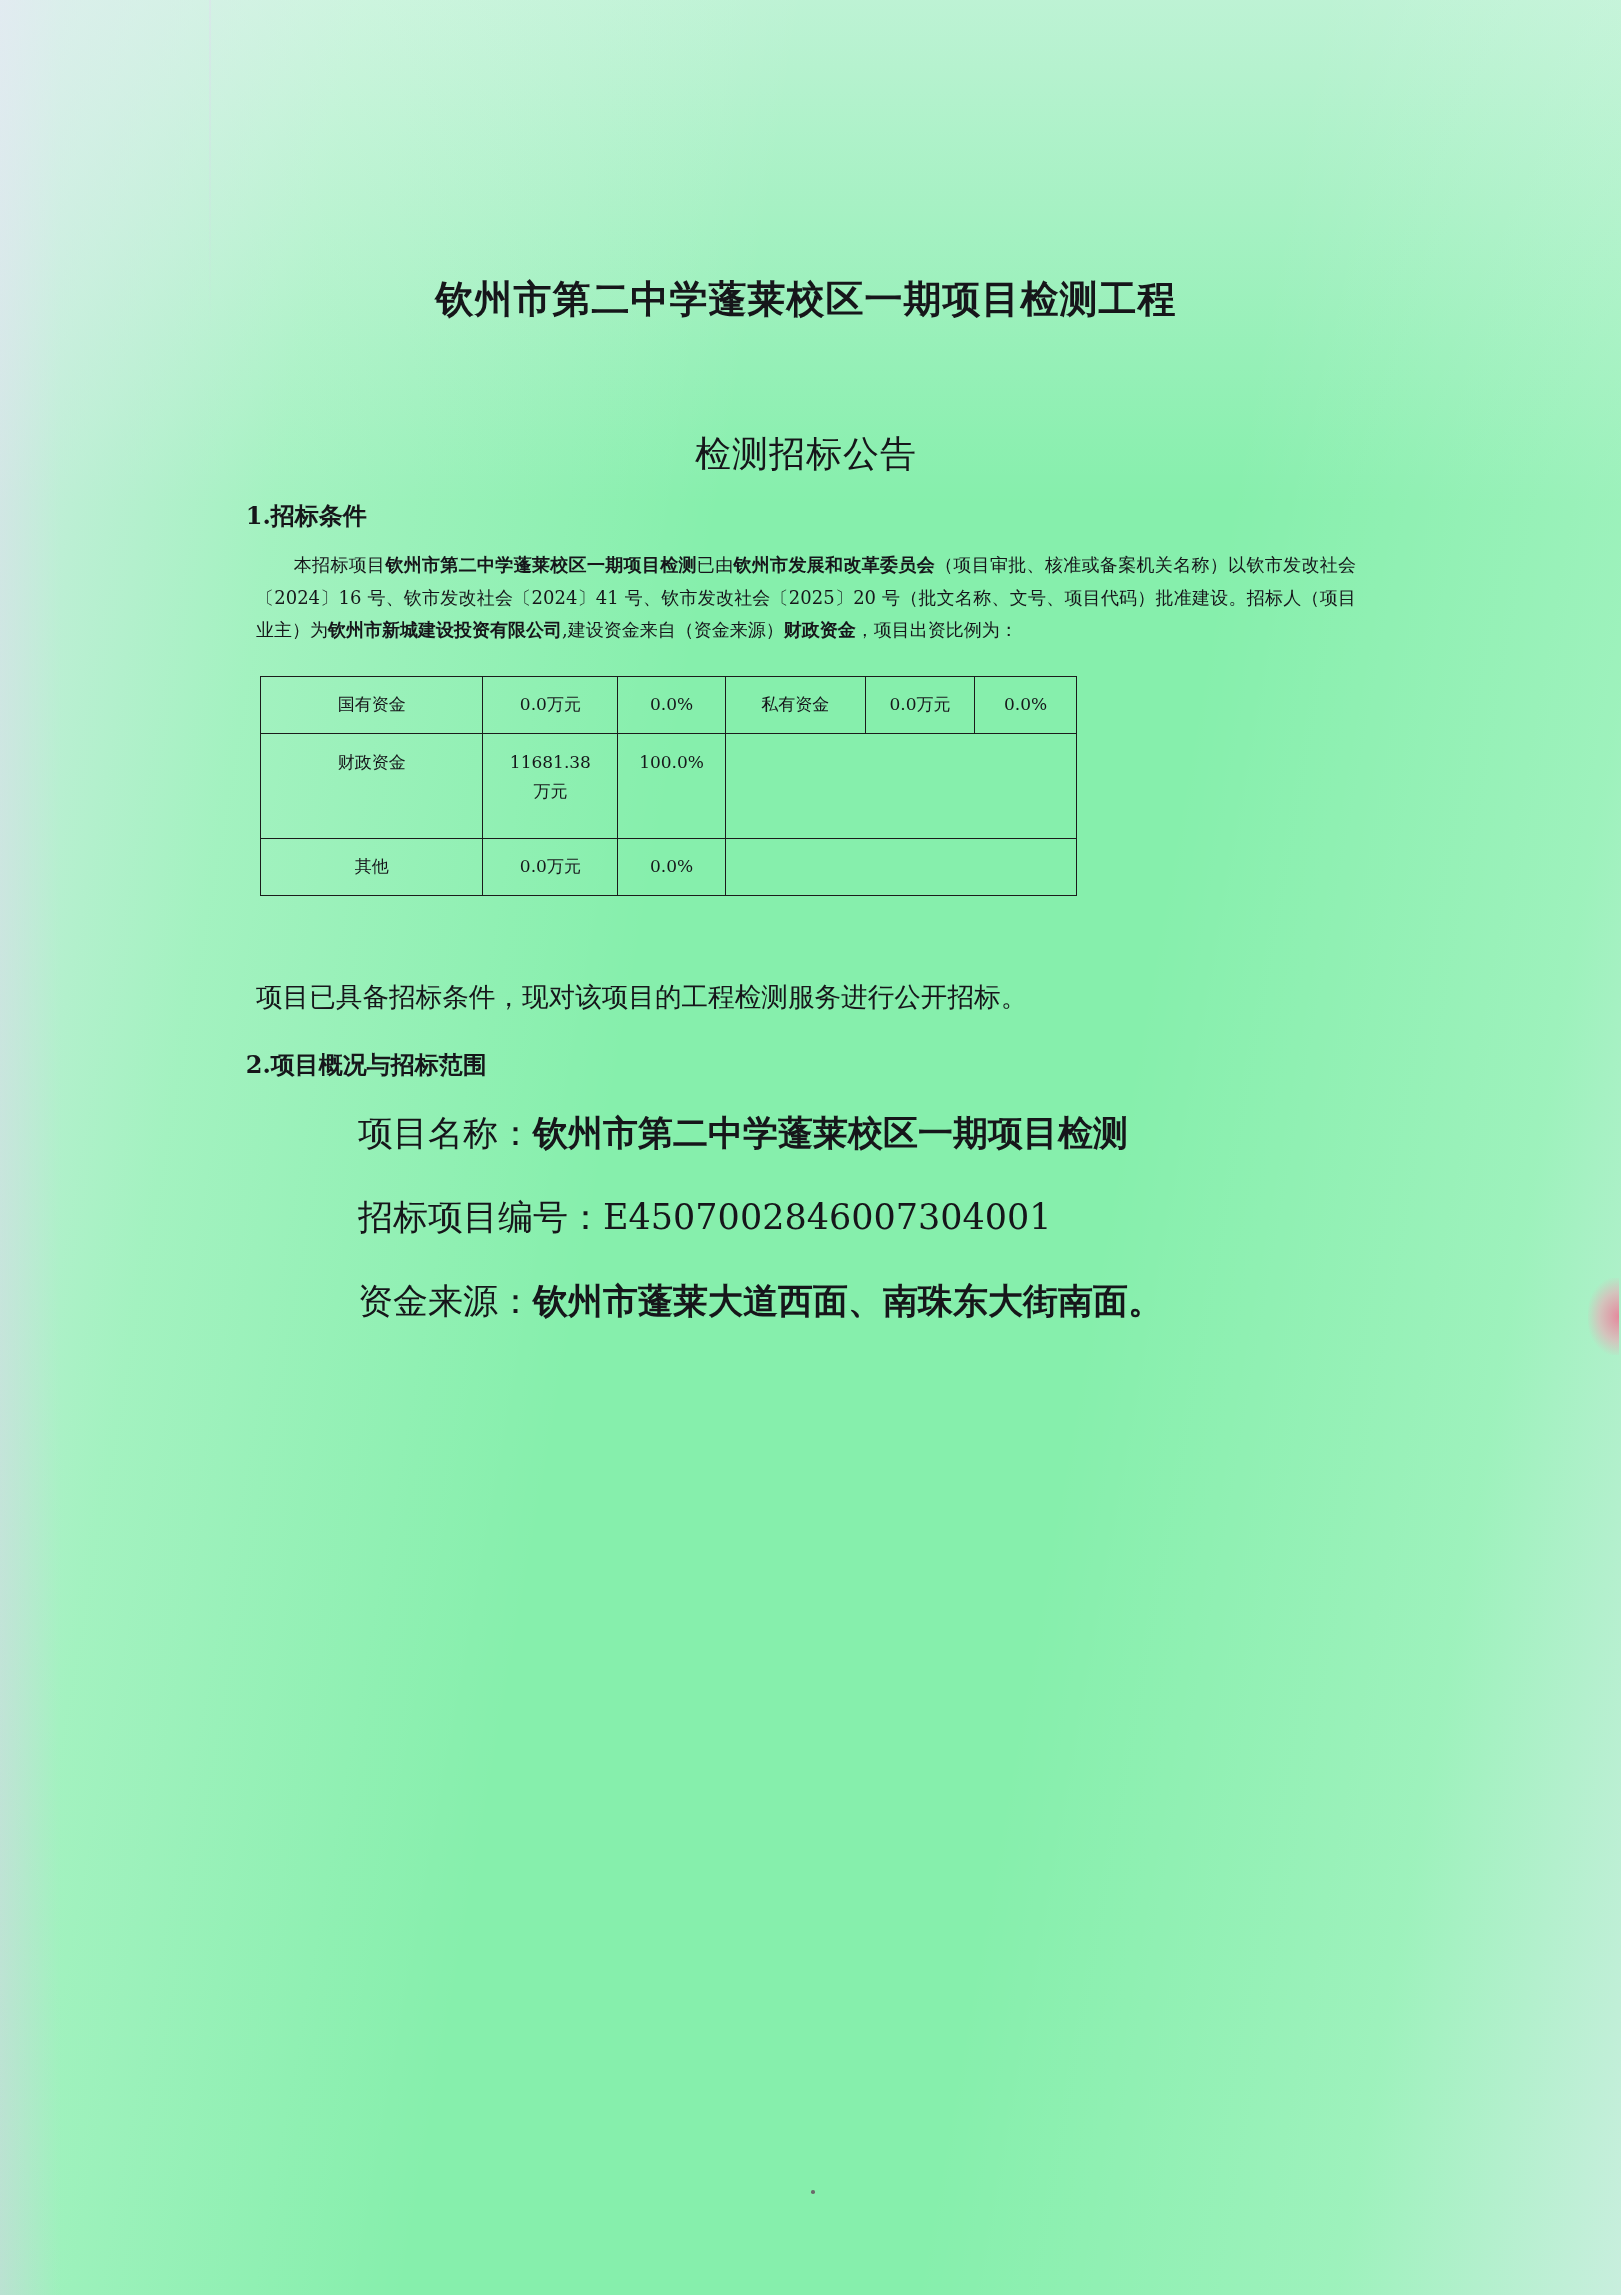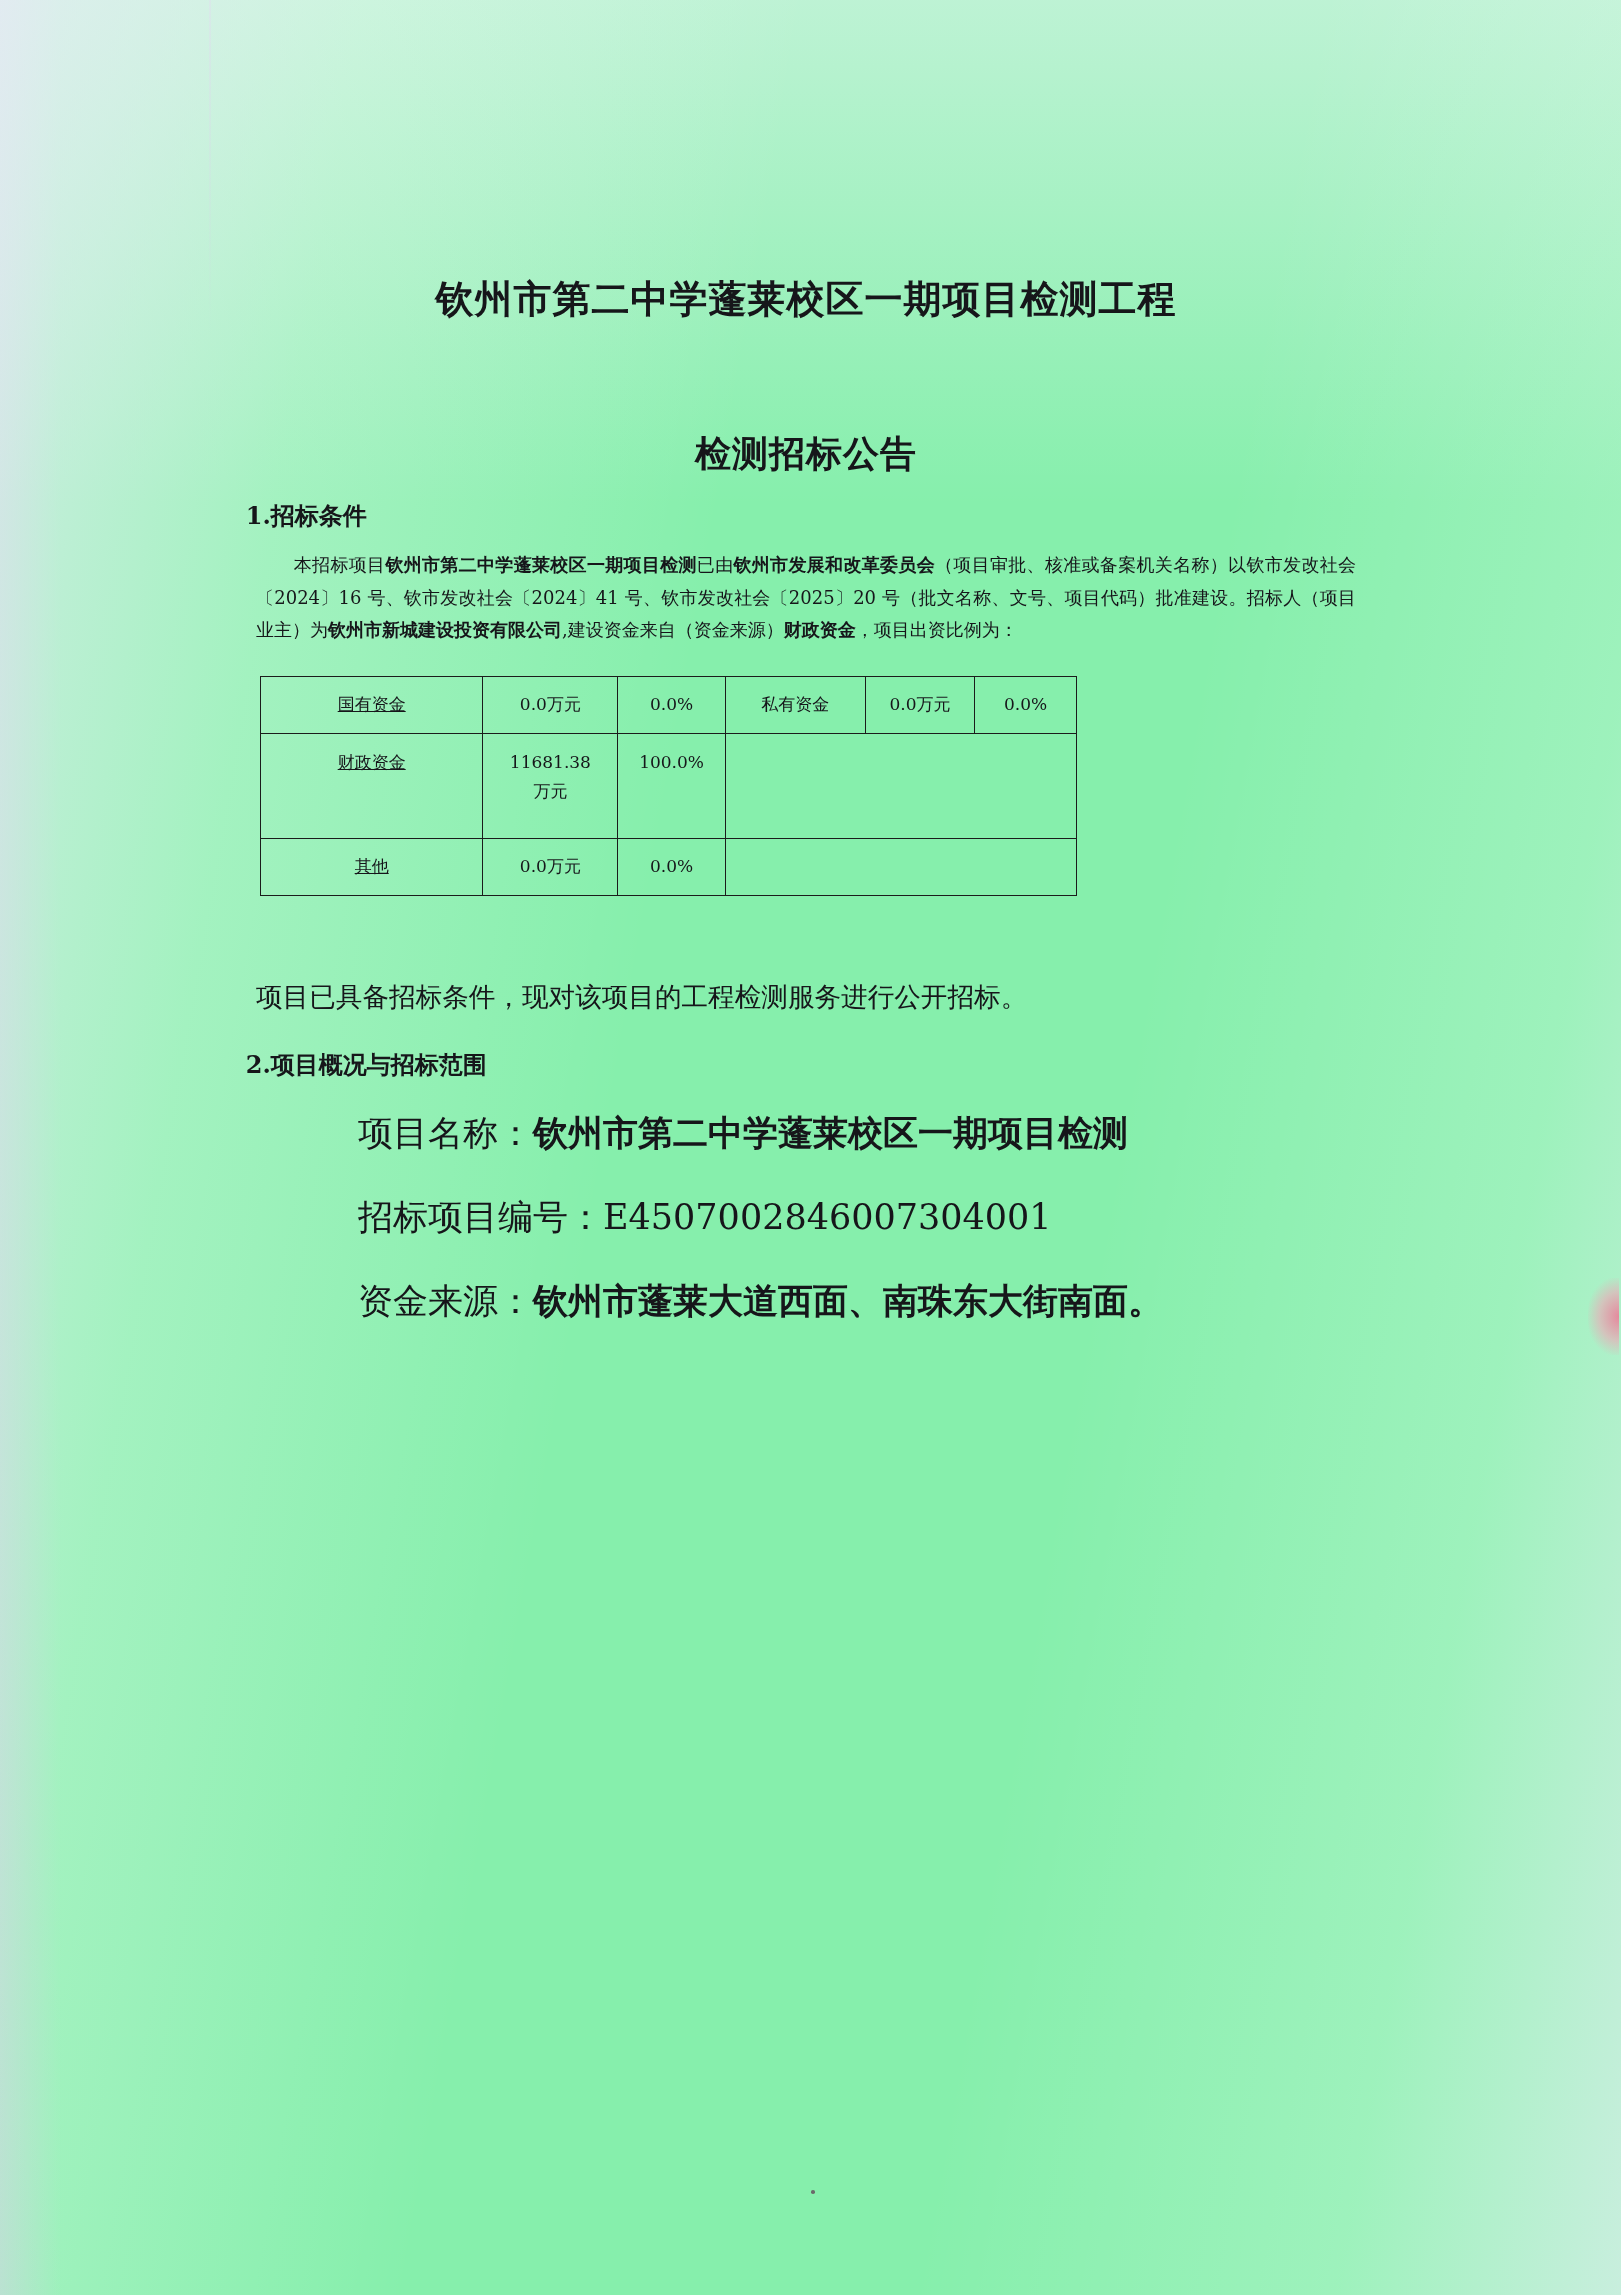--- a/index.html
+++ b/index.html
@@ -65,21 +65,21 @@
     font-size: 38px;
     font-weight: bold;
     text-align: center;
     letter-spacing: 1px;
     margin: 0;
     padding-top: 276px;
     line-height: 1.2;
   }
   h2.doc-subtitle {
     font-size: 36px;
-    font-weight: bold;
+    font-weight: normal;
     text-align: center;
     letter-spacing: 1px;
     margin: 0;
     padding-top: 110px;
     line-height: 1.2;
   }
 
   .section-head {
     font-size: 24px;
     font-weight: bold;
@@ -112,21 +112,21 @@
   }
   table.fund-table td {
     border: 1px solid #1b1b1b;
     font-size: 17px;
     text-align: center;
     vertical-align: top;
     padding: 13.3px 3.1px 13.3px 3.1px;
     line-height: 1.75;
     font-family: "DejaVu Serif", "Liberation Serif", serif;
   }
-  td.c-label { width: 215px; text-decoration: underline; }
+  td.c-label { width: 215px; }
   td.c-amt   { width: 128px; }
   td.c-pct   { width: 100px; }
   td.c-label2{ width: 133px; }
   td.c-amt2  { width: 102px; }
   td.c-pct2  { width: 95px; }
   td.tall { height: 77px; }
   td.blank { border-left: 1px solid #1b1b1b; }
   .amt-two-line { display: block; }
 
   p.after-table {

